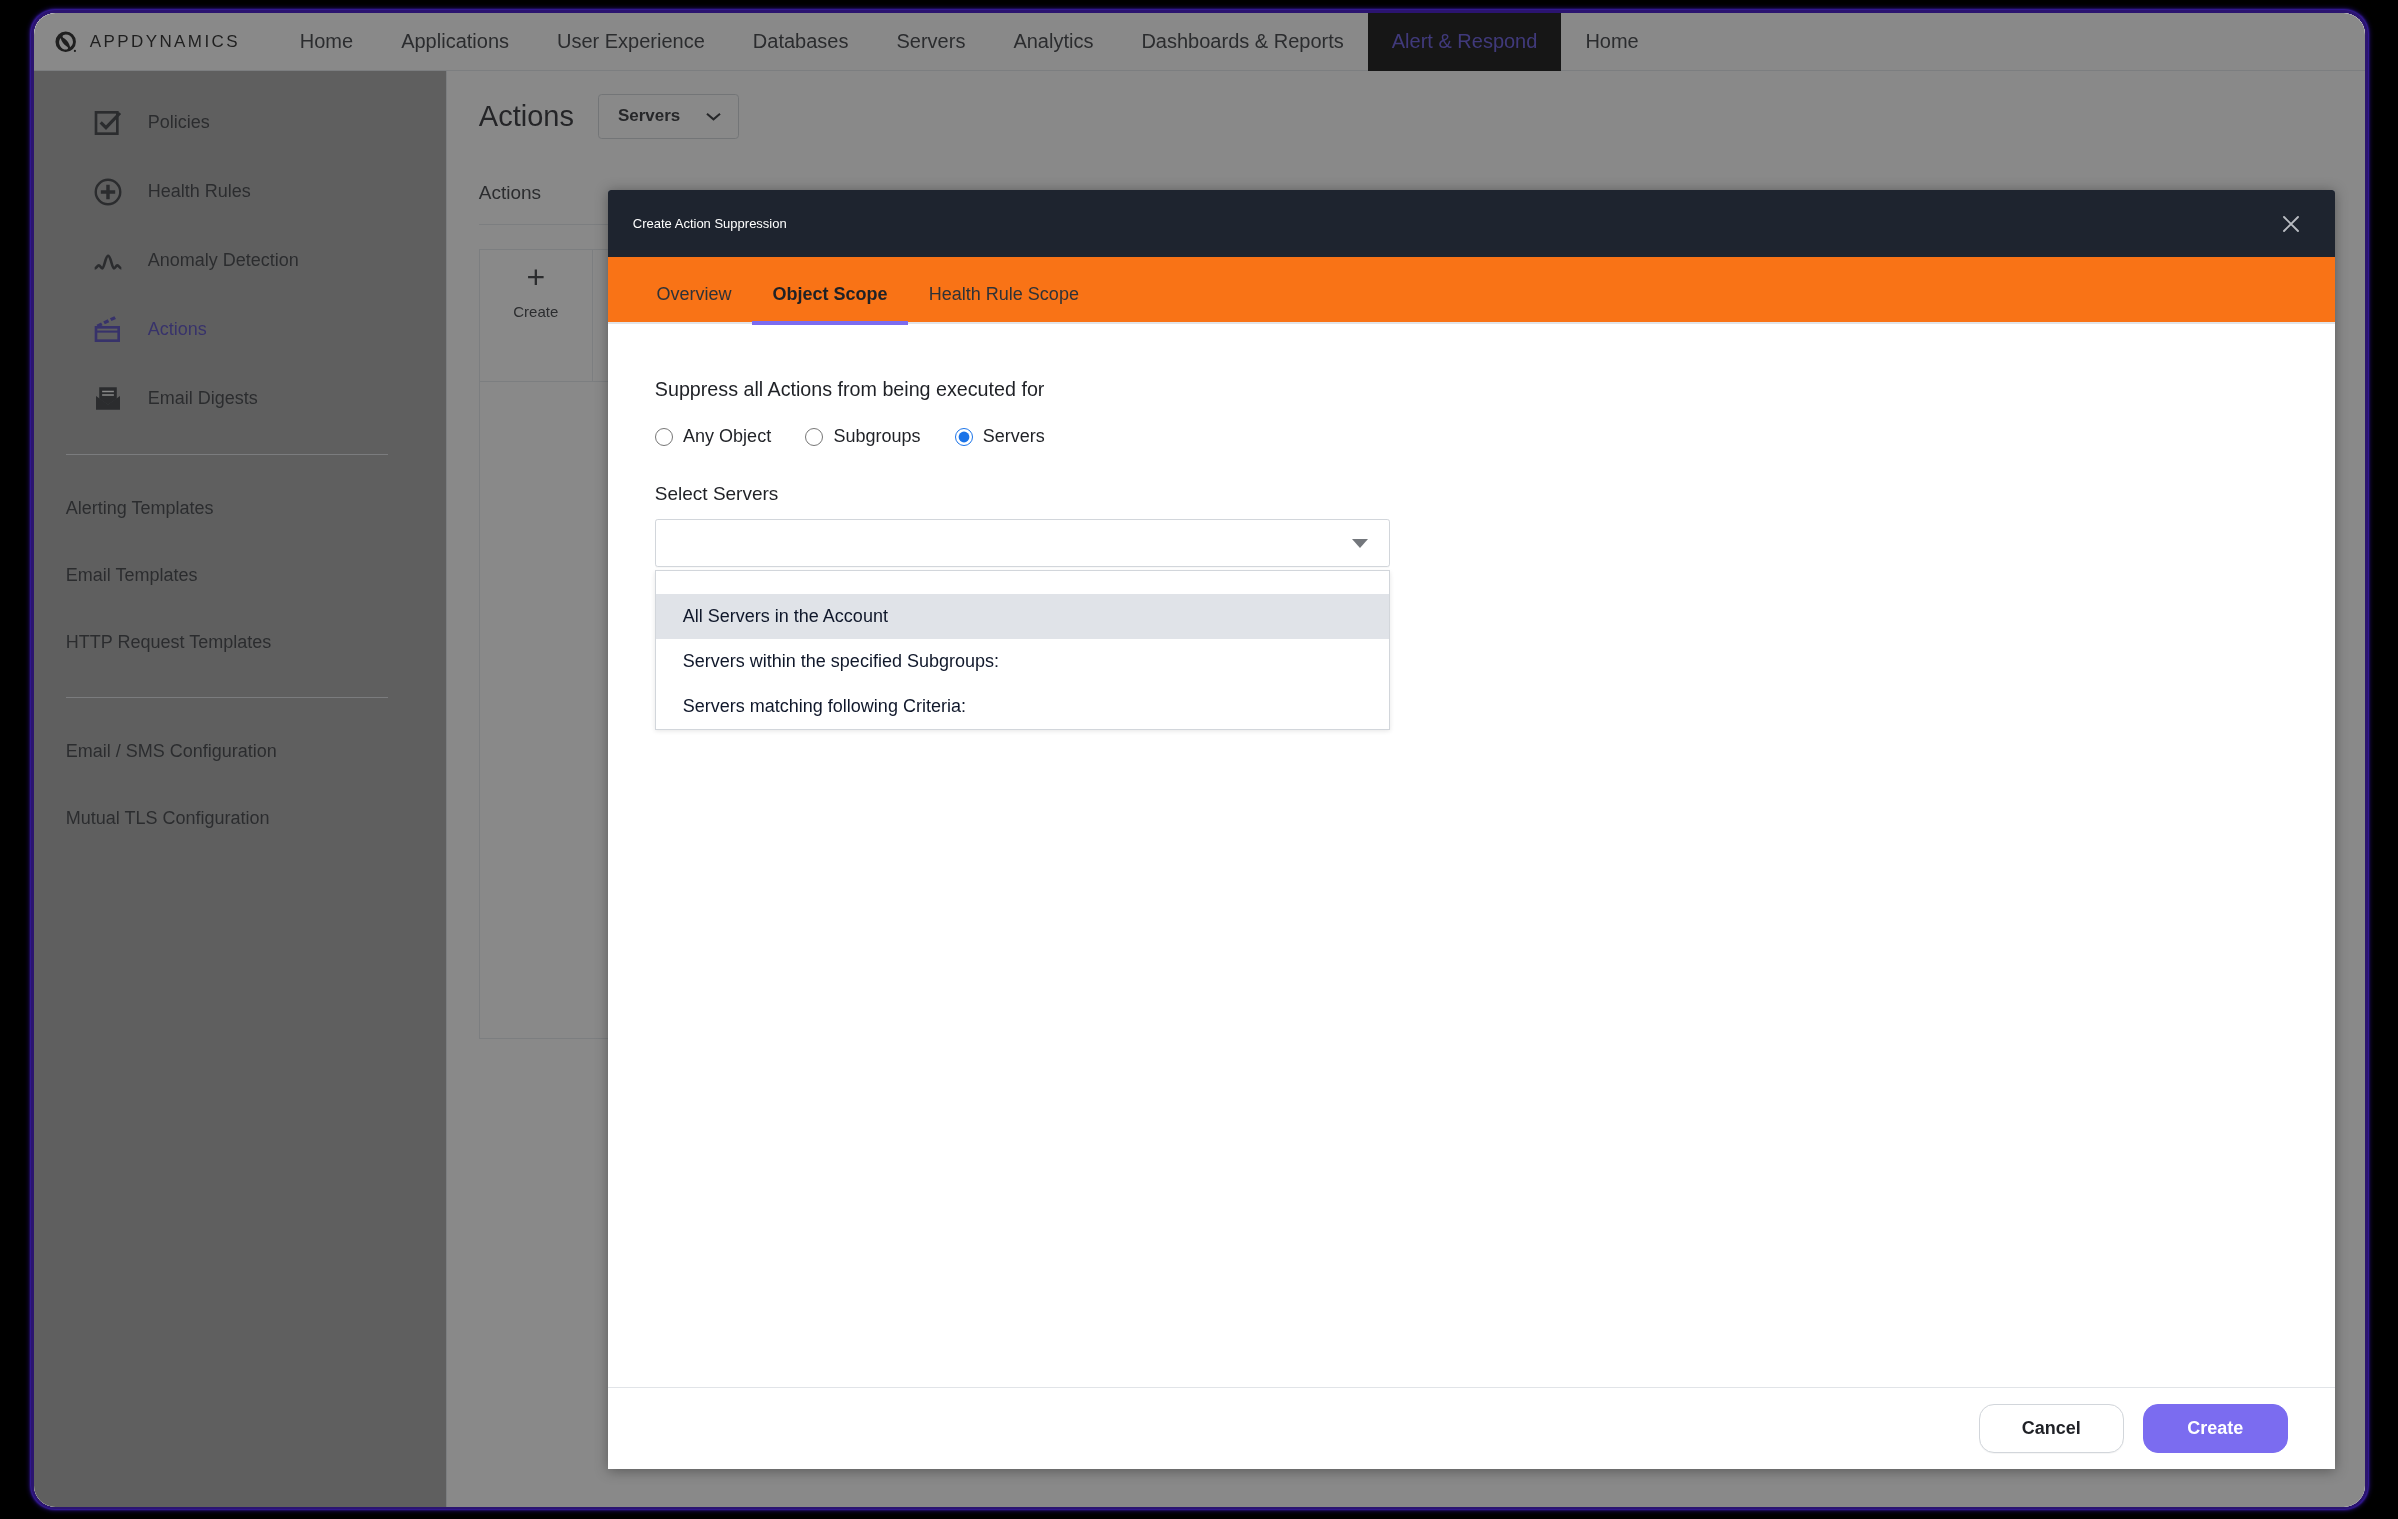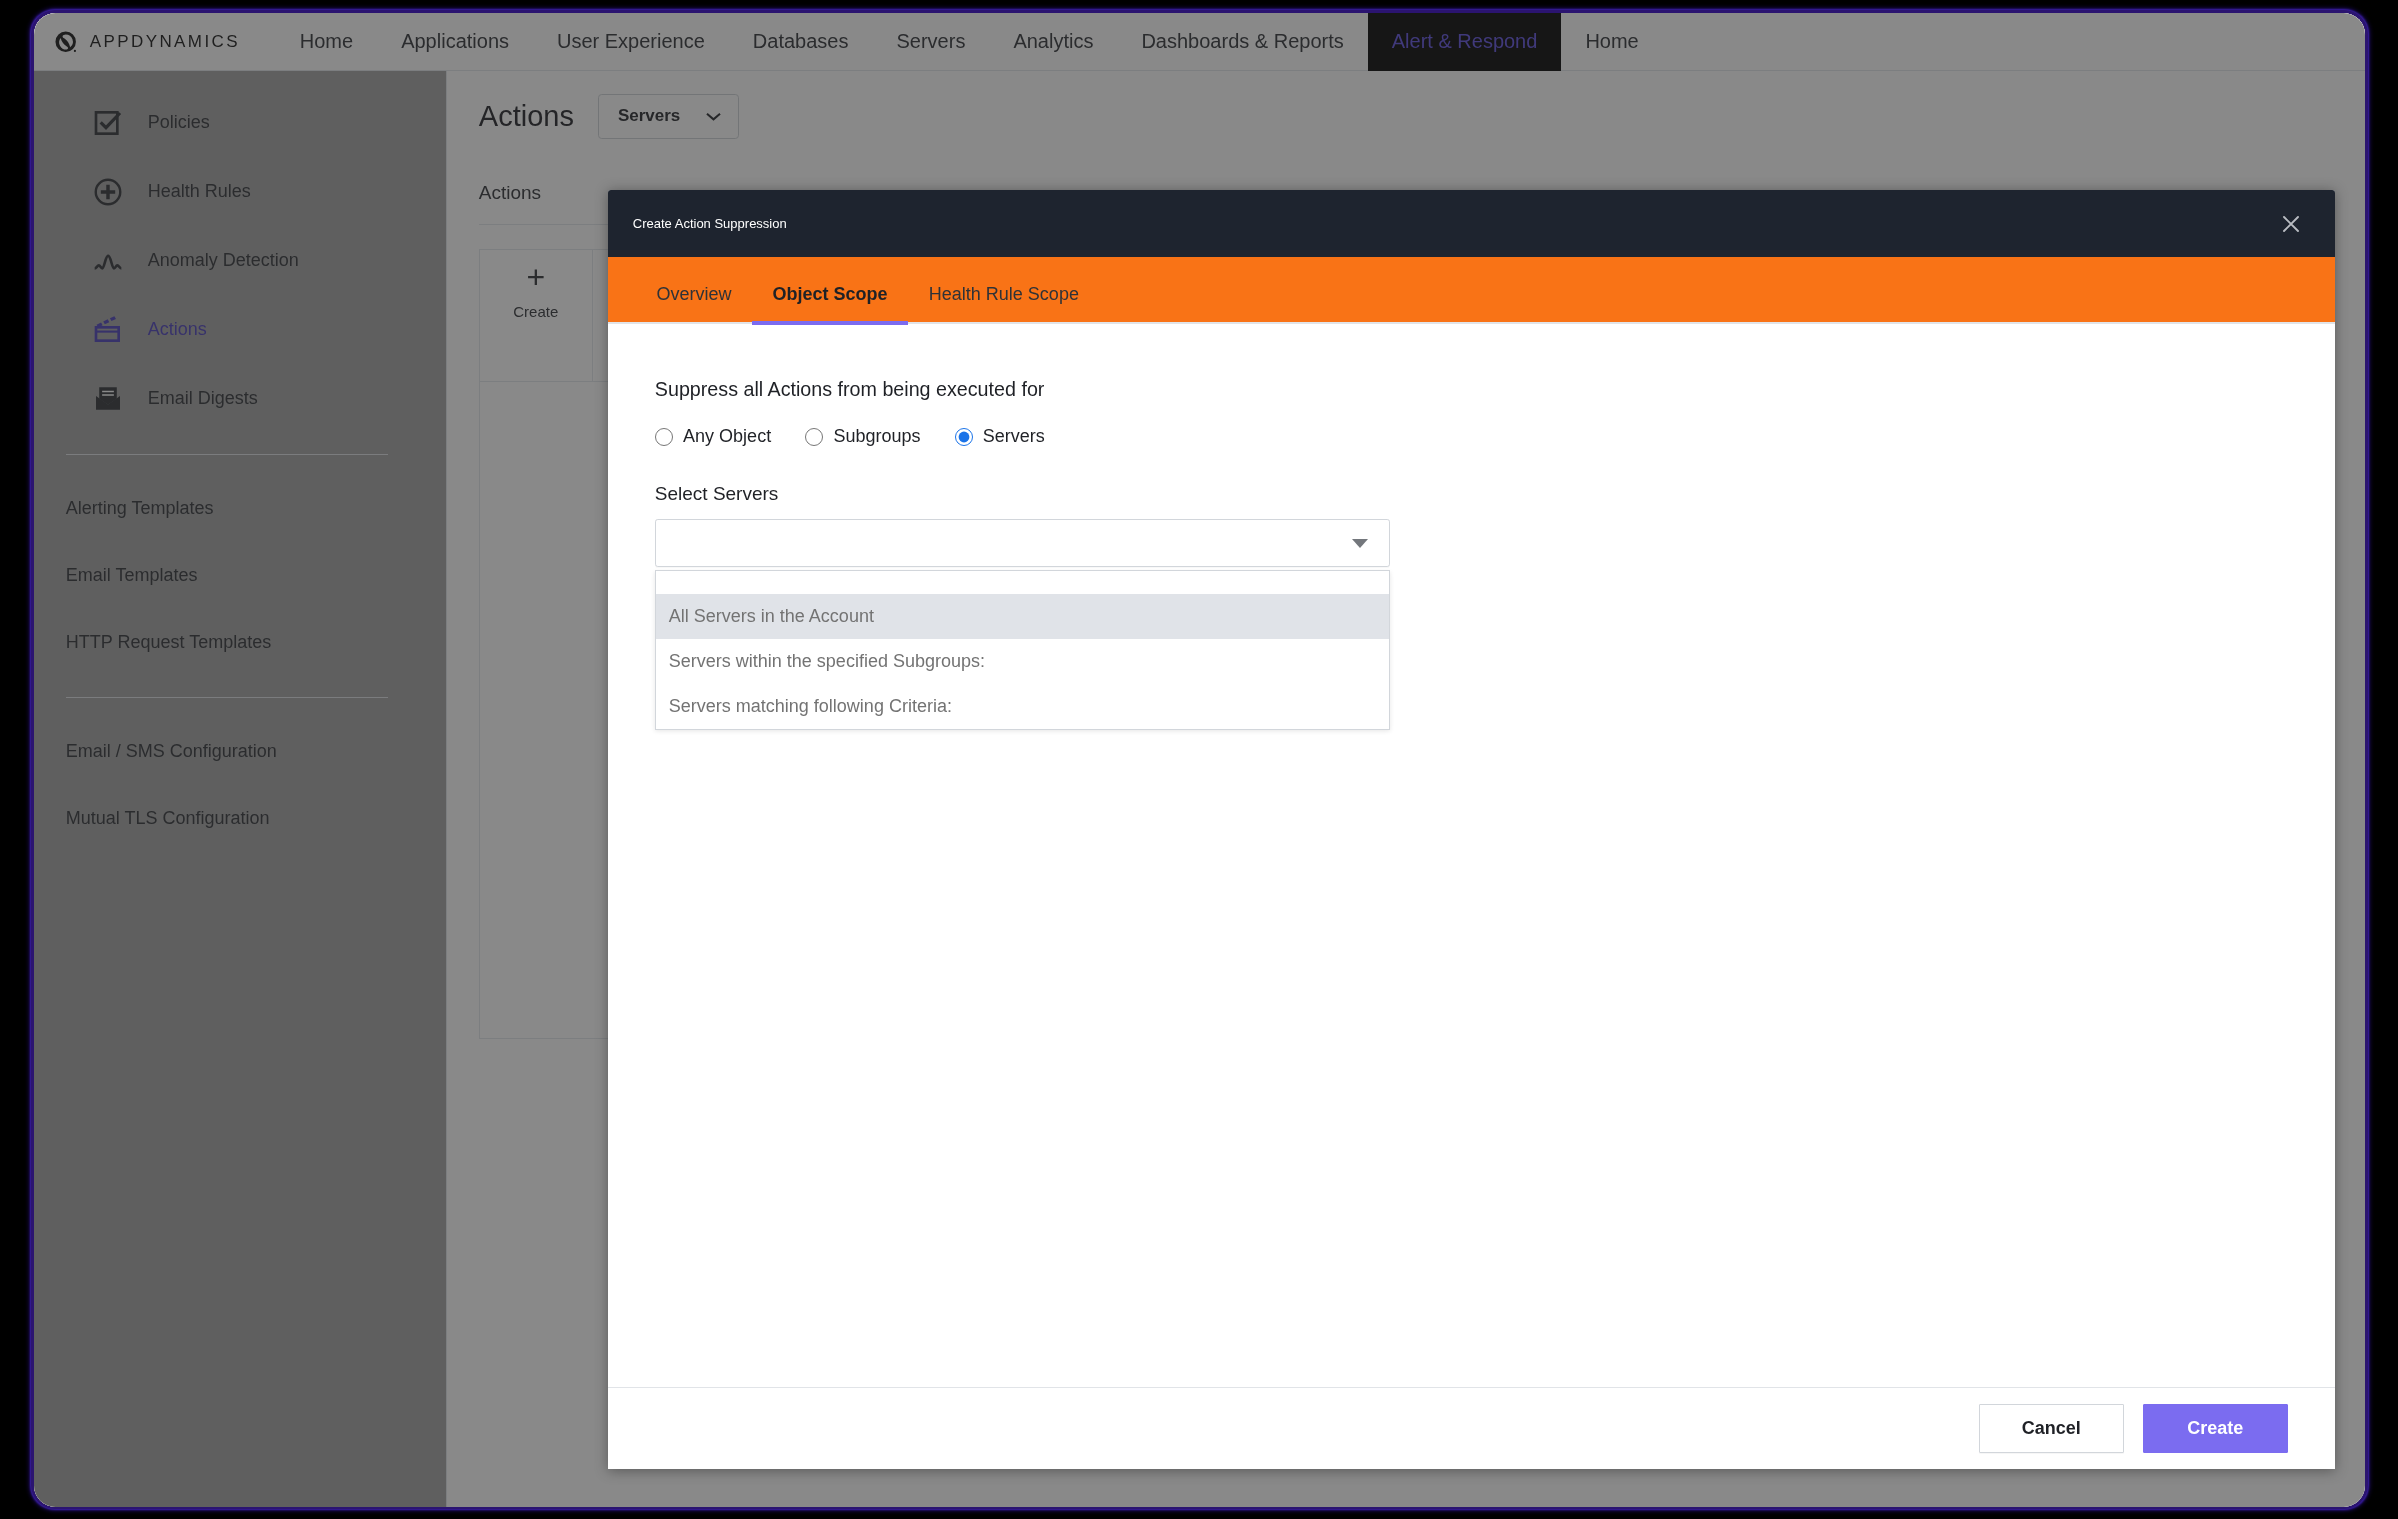--- a/index.html
+++ b/index.html
@@ -277,43 +277,43 @@
     width: 735px;
     background: #ffffff;
     border: 0.9px solid #d2d6db;
     box-shadow: 0 1.9px 4.7px rgba(0,0,0,0.10);
     padding: 0;
   }
   .opt {
     height: 45px;
     display: flex;
     align-items: center;
-    padding-left: 13px;
+    padding-left: 27px;
     font-size: 18px;
-    color: #737373;
+    color: #0f172a;
     cursor: pointer;
   }
   .opt.blank { height: 23.4px; }
   .opt.highlight { background: #e0e3e8; }
 
   #modal-footer {
     flex: none;
     padding: 0 47px 0 47px;
     border-top: 0.9px solid #e1e4e8;
     height: 82px;
     display: flex;
     align-items: center;
     justify-content: flex-end;
     gap: 19px;
     margin: 0 0 0 0;
   }
   .btn {
     height: 49px;
     min-width: 145px;
-    border-radius: 1px;
+    border-radius: 15px;
     font-size: 18px;
     font-weight: bold;
     display: flex;
     align-items: center;
     justify-content: center;
     cursor: pointer;
   }
   #cancel-button {
     background: #ffffff;
     border: 0.9px solid #d2d6db;

